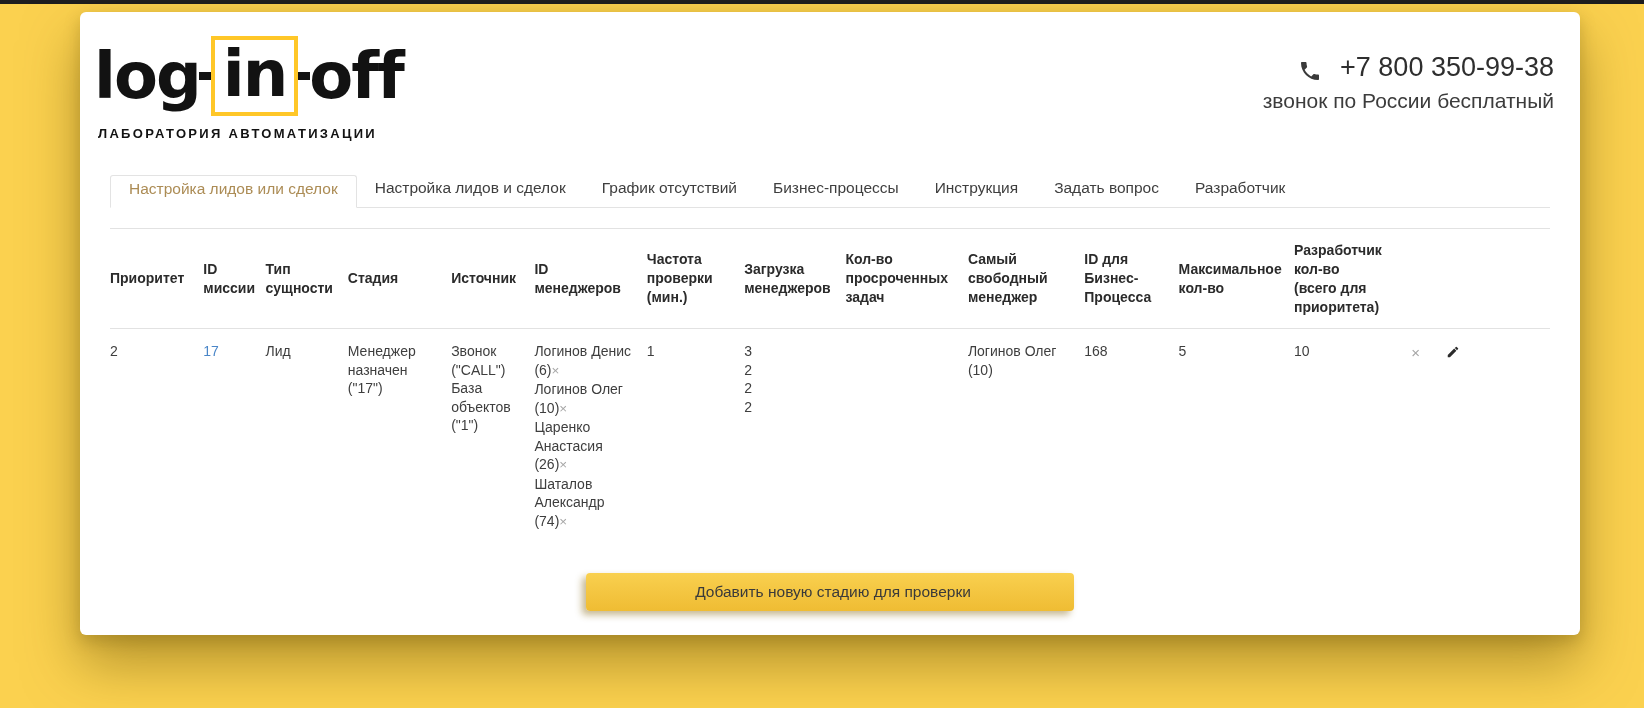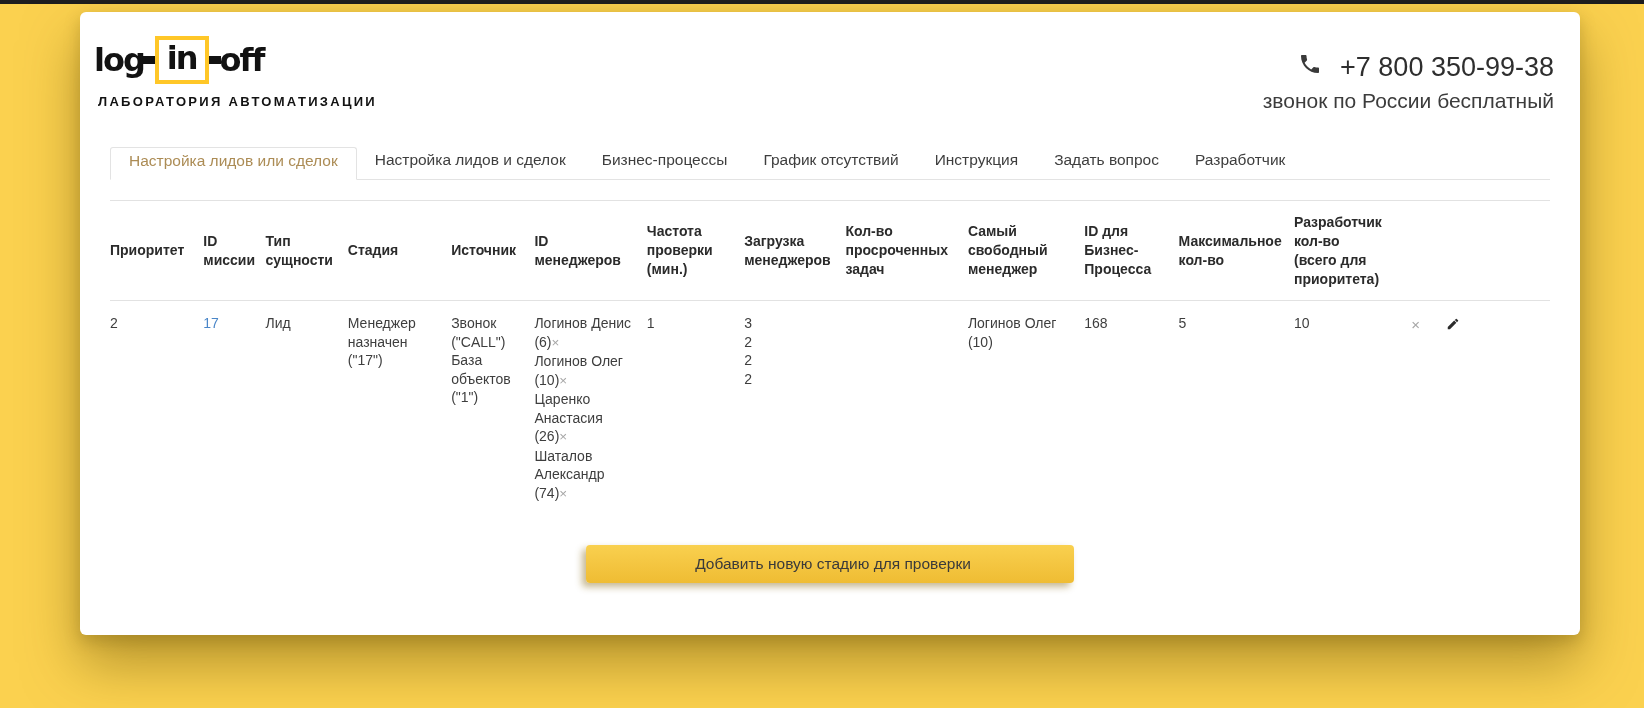--- a/index.html
+++ b/index.html
@@ -14,27 +14,27 @@
 
   .card {
     position:absolute; left:80px; top:12px; width:1500px; height:623px;
     background:#ffffff; border-radius:6px;
     box-shadow: 0 28px 55px rgba(110,85,10,.5), 0 6px 16px rgba(110,85,10,.28);
   }
 
   
   .card-header { display:flex; justify-content:space-between; align-items:flex-start; padding:24px 26px 0 14px; }
   .logo-row { display:flex; align-items:center; }
-  .logo-word { font-family:"DejaVu Sans", sans-serif; font-weight:700; font-size:32px; line-height:1; color:#121212; letter-spacing:-2px; }
+  .logo-word { font-family:"DejaVu Sans", sans-serif; font-weight:700; font-size:64px; line-height:1; color:#121212; letter-spacing:-2px; }
   .logo-dash { width:12px; height:8px; background:#121212; margin:0 -1px; }
   .logo-box { border:4px solid #FFC728; padding:2px 8px 6px; margin:0 1px; display:flex; align-items:flex-end; }
   .logo-tagline { margin:10px 11px 0 4px; font-size:13px; font-weight:700; letter-spacing:2.3px; color:#121212; }
 
   .phone-block { text-align:right; padding-top:16px; }
-  .phone-number { display:flex; align-items:flex-start; justify-content:flex-end; gap:18px; font-size:27px; color:#2e2e2e; }
+  .phone-number { display:flex; align-items:flex-end; justify-content:flex-end; gap:18px; font-size:27px; color:#2e2e2e; }
   .phone-note { margin-top:6px; font-size:21px; color:#3c3c3c; }
 
   
   .tabs { display:flex; margin:34px 30px 0 30px; border-bottom:1px solid #e3e3e3; }
   .tab { padding:4px 18px 9px; font-size:15.5px; color:#3e3e3e; cursor:pointer; white-space:nowrap; }
   .tab.active {
     color:#AC8C55; background:#fff;
     border:1px solid #e3e3e3; border-bottom:1px solid #fff;
     margin-bottom:-1px; border-radius:3px 3px 0 0;
   }
@@ -94,22 +94,22 @@
         </span>
         <span>+7 800 350-99-38</span>
       </div>
       <div class="phone-note">звонок по России бесплатный</div>
     </div>
   </div>
 
   <div class="tabs">
     <div class="tab active">Настройка лидов или сделок</div>
     <div class="tab">Настройка лидов и сделок</div>
+    <div class="tab">График отсутствий</div>
     <div class="tab">Бизнес-процессы</div>
-    <div class="tab">График отсутствий</div>
     <div class="tab">Инструкция</div>
     <div class="tab">Задать вопрос</div>
     <div class="tab">Разработчик</div>
   </div>
 
   <div class="table-wrap">
     <table>
       <colgroup>
         <col style="width:93px">
           <col style="width:62px">

